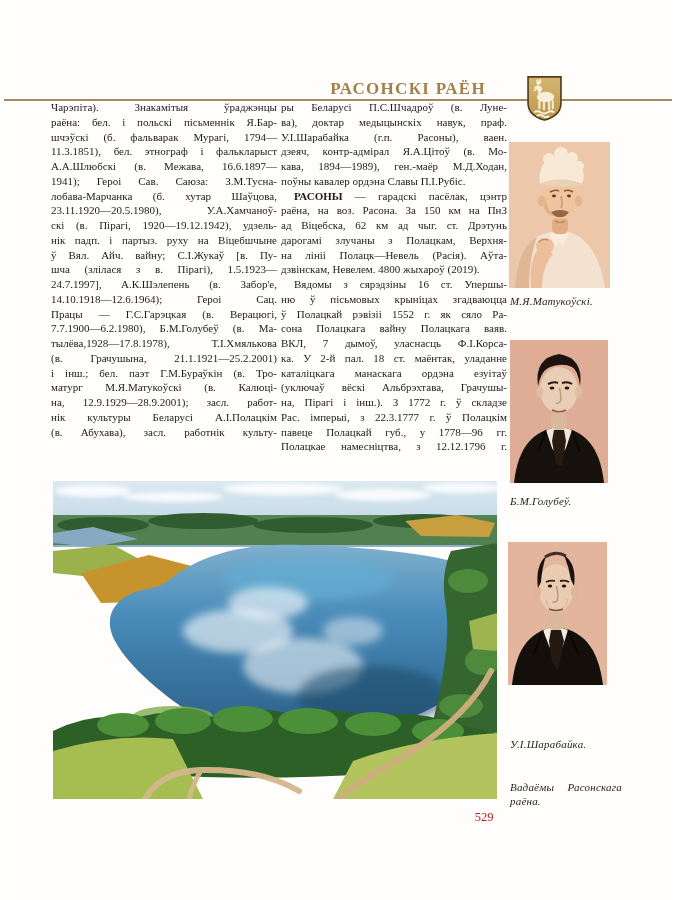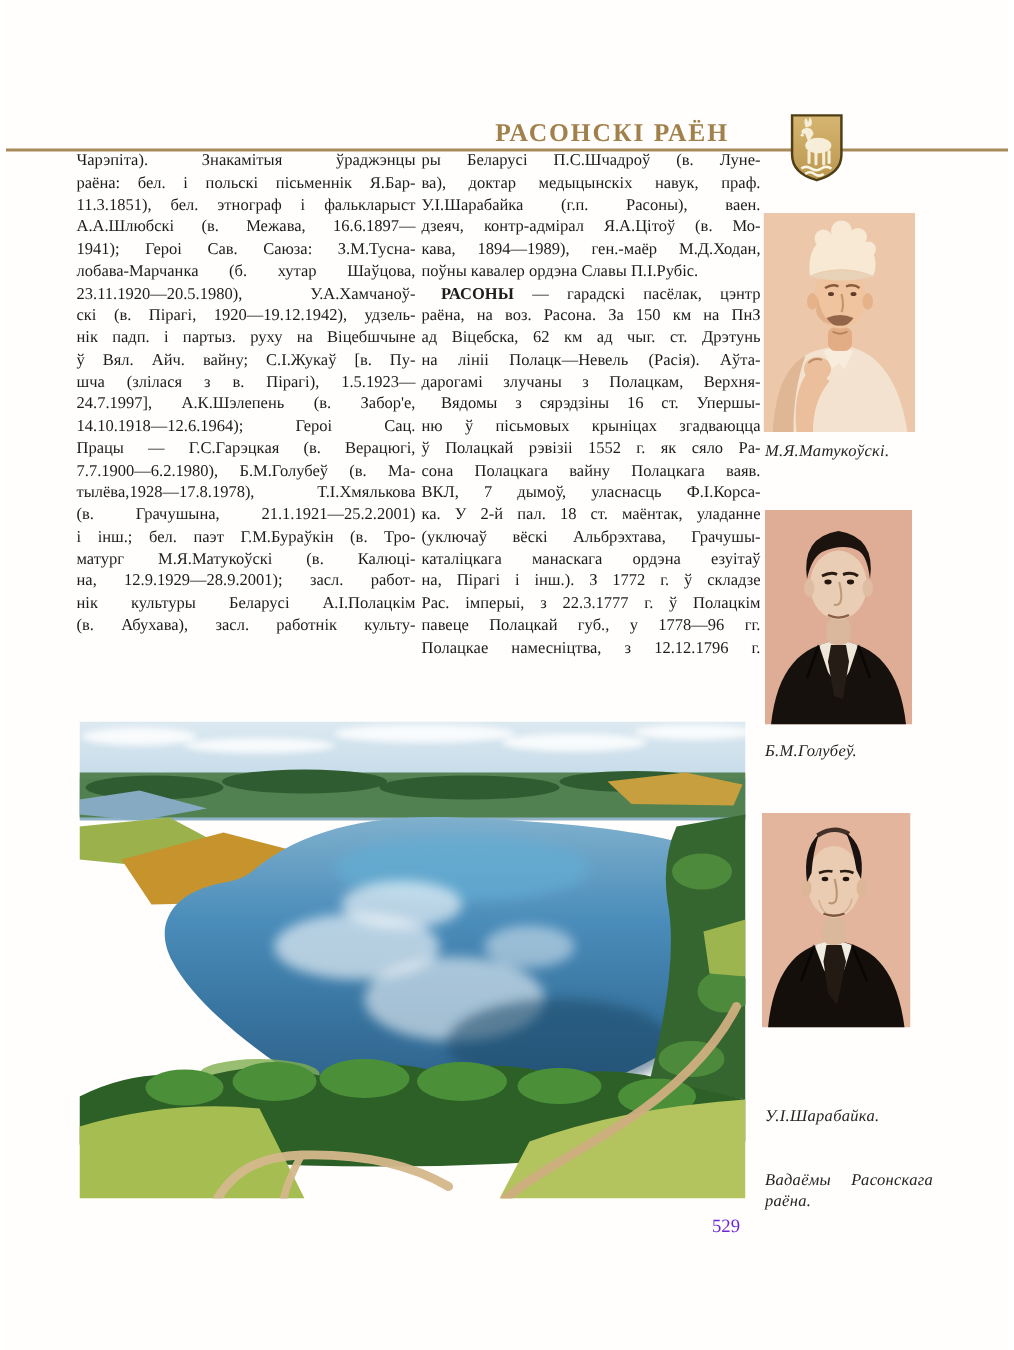--- a/index.html
+++ b/index.html
@@ -37,21 +37,21 @@
     position:absolute; left:506px; width:122px;
     font-style:italic; font-size:11px; line-height:13.5px;
     color:#242424; letter-spacing:.2px;
   }
   .cap1 { top:295px; }
   .cap2 { top:495px; }
   .cap3 { top:692px;margin-top:46px; }
   .cap4 { top:781px; width:112px; text-align:justify; }
   .pagenum {
     position:absolute; left:458px; top:810px; width:44px; text-align:center;
-    font-size:12.5px; color:#6d28d9;
+    font-size:12.5px; color:#b91c1c;
   }
 </style>
 </head>
 <body>
 
 <div class="page">
 
   <div class="rule"></div>
 
   <div class="header-title">РАСОНСКІ РАЁН</div>
@@ -79,20 +79,21 @@
       <g stroke="#faf4e2" stroke-width="1.7" fill="none">
         <path d="M8 36 q3 -2.2 6.5 0 t6.5 0 t6.5 0"></path>
         <path d="M10.5 39.5 q3 -2.2 6 0 t6 0"></path>
       </g>
     </svg>
   </div>
 
   <div class="col col-left" id="col-left">
       <div class="tline">Чарэпіта). Знакамітыя ўраджэнцы</div>
       <div class="tline">раёна: бел. і польскі пісьменнік Я.Бар-</div>
+      <div class="tline">шчэўскі (б. фальварак Мурагі, 1794—</div>
       <div class="tline">11.3.1851), бел. этнограф і фалькларыст</div>
       <div class="tline">А.А.Шлюбскі (в. Межава, 16.6.1897—</div>
       <div class="tline">1941); Героі Сав. Саюза: З.М.Тусна-</div>
       <div class="tline">лобава-Марчанка (б. хутар Шаўцова,</div>
       <div class="tline">23.11.1920—20.5.1980), У.А.Хамчаноў-</div>
       <div class="tline">скі (в. Пірагі, 1920—19.12.1942), удзель-</div>
       <div class="tline">нік падп. і партыз. руху на Віцебшчыне</div>
       <div class="tline">ў Вял. Айч. вайну; С.І.Жукаў [в. Пу-</div>
       <div class="tline">шча (злілася з в. Пірагі), 1.5.1923—</div>
       <div class="tline">24.7.1997], А.К.Шэлепень (в. Забор'е,</div>
@@ -110,30 +111,31 @@
   <div class="col col-right" id="col-right">
       <div class="tline">ры Беларусі П.С.Шчадроў (в. Луне-</div>
       <div class="tline">ва), доктар медыцынскіх навук, праф.</div>
       <div class="tline">У.І.Шарабайка (г.п. Расоны), ваен.</div>
       <div class="tline">дзеяч, контр-адмірал Я.А.Цітоў (в. Мо-</div>
       <div class="tline">кава, 1894—1989), ген.-маёр М.Д.Ходан,</div>
       <div class="tline last">поўны кавалер ордэна Славы П.І.Рубіс.</div>
       <div class="tline indent"><b>РАСОНЫ</b> — гарадскі пасёлак, цэнтр</div>
       <div class="tline">раёна, на воз. Расона. За 150 км на ПнЗ</div>
       <div class="tline">ад Віцебска, 62 км ад чыг. ст. Дрэтунь</div>
+      <div class="tline">дарогамі злучаны з Полацкам, Верхня-</div>
       <div class="tline">на лініі Полацк—Невель (Расія). Аўта-</div>
-      <div class="tline">дарогамі злучаны з Полацкам, Верхня-</div>
+      <div class="tline last">дзвінскам, Невелем. 4800 жыхароў (2019).</div>
       <div class="tline indent">Вядомы з сярэдзіны 16 ст. Упершы-</div>
       <div class="tline">ню ў пісьмовых крыніцах згадваюцца</div>
       <div class="tline">ў Полацкай рэвізіі 1552 г. як сяло Ра-</div>
       <div class="tline">сона Полацкага вайну Полацкага ваяв.</div>
       <div class="tline">ВКЛ, 7 дымоў, уласнасць Ф.І.Корса-</div>
       <div class="tline">ка. У 2-й пал. 18 ст. маёнтак, уладанне</div>
+      <div class="tline">каталіцкага манаскага ордэна езуітаў</div>
       <div class="tline">(уключаў вёскі Альбрэхтава, Грачушы-</div>
-      <div class="tline">каталіцкага манаскага ордэна езуітаў</div>
       <div class="tline">на, Пірагі і інш.). З 1772 г. ў складзе</div>
       <div class="tline">Рас. імперыі, з 22.3.1777 г. ў Полацкім</div>
       <div class="tline">павеце Полацкай губ., у 1778—96 гг.</div>
       <div class="tline">Полацкае намесніцтва, з 12.12.1796 г.</div>
     </div>
 
   <figure class="photo1">
     <svg viewBox="0 0 101 146" preserveAspectRatio="none">
       <rect width="101" height="146" fill="#ecc7aa"></rect>
       <path d="M6 146 C8 114 18 98 34 92 L50 88 C74 90 90 108 96 146 Z" fill="#f3e2cf"></path>

